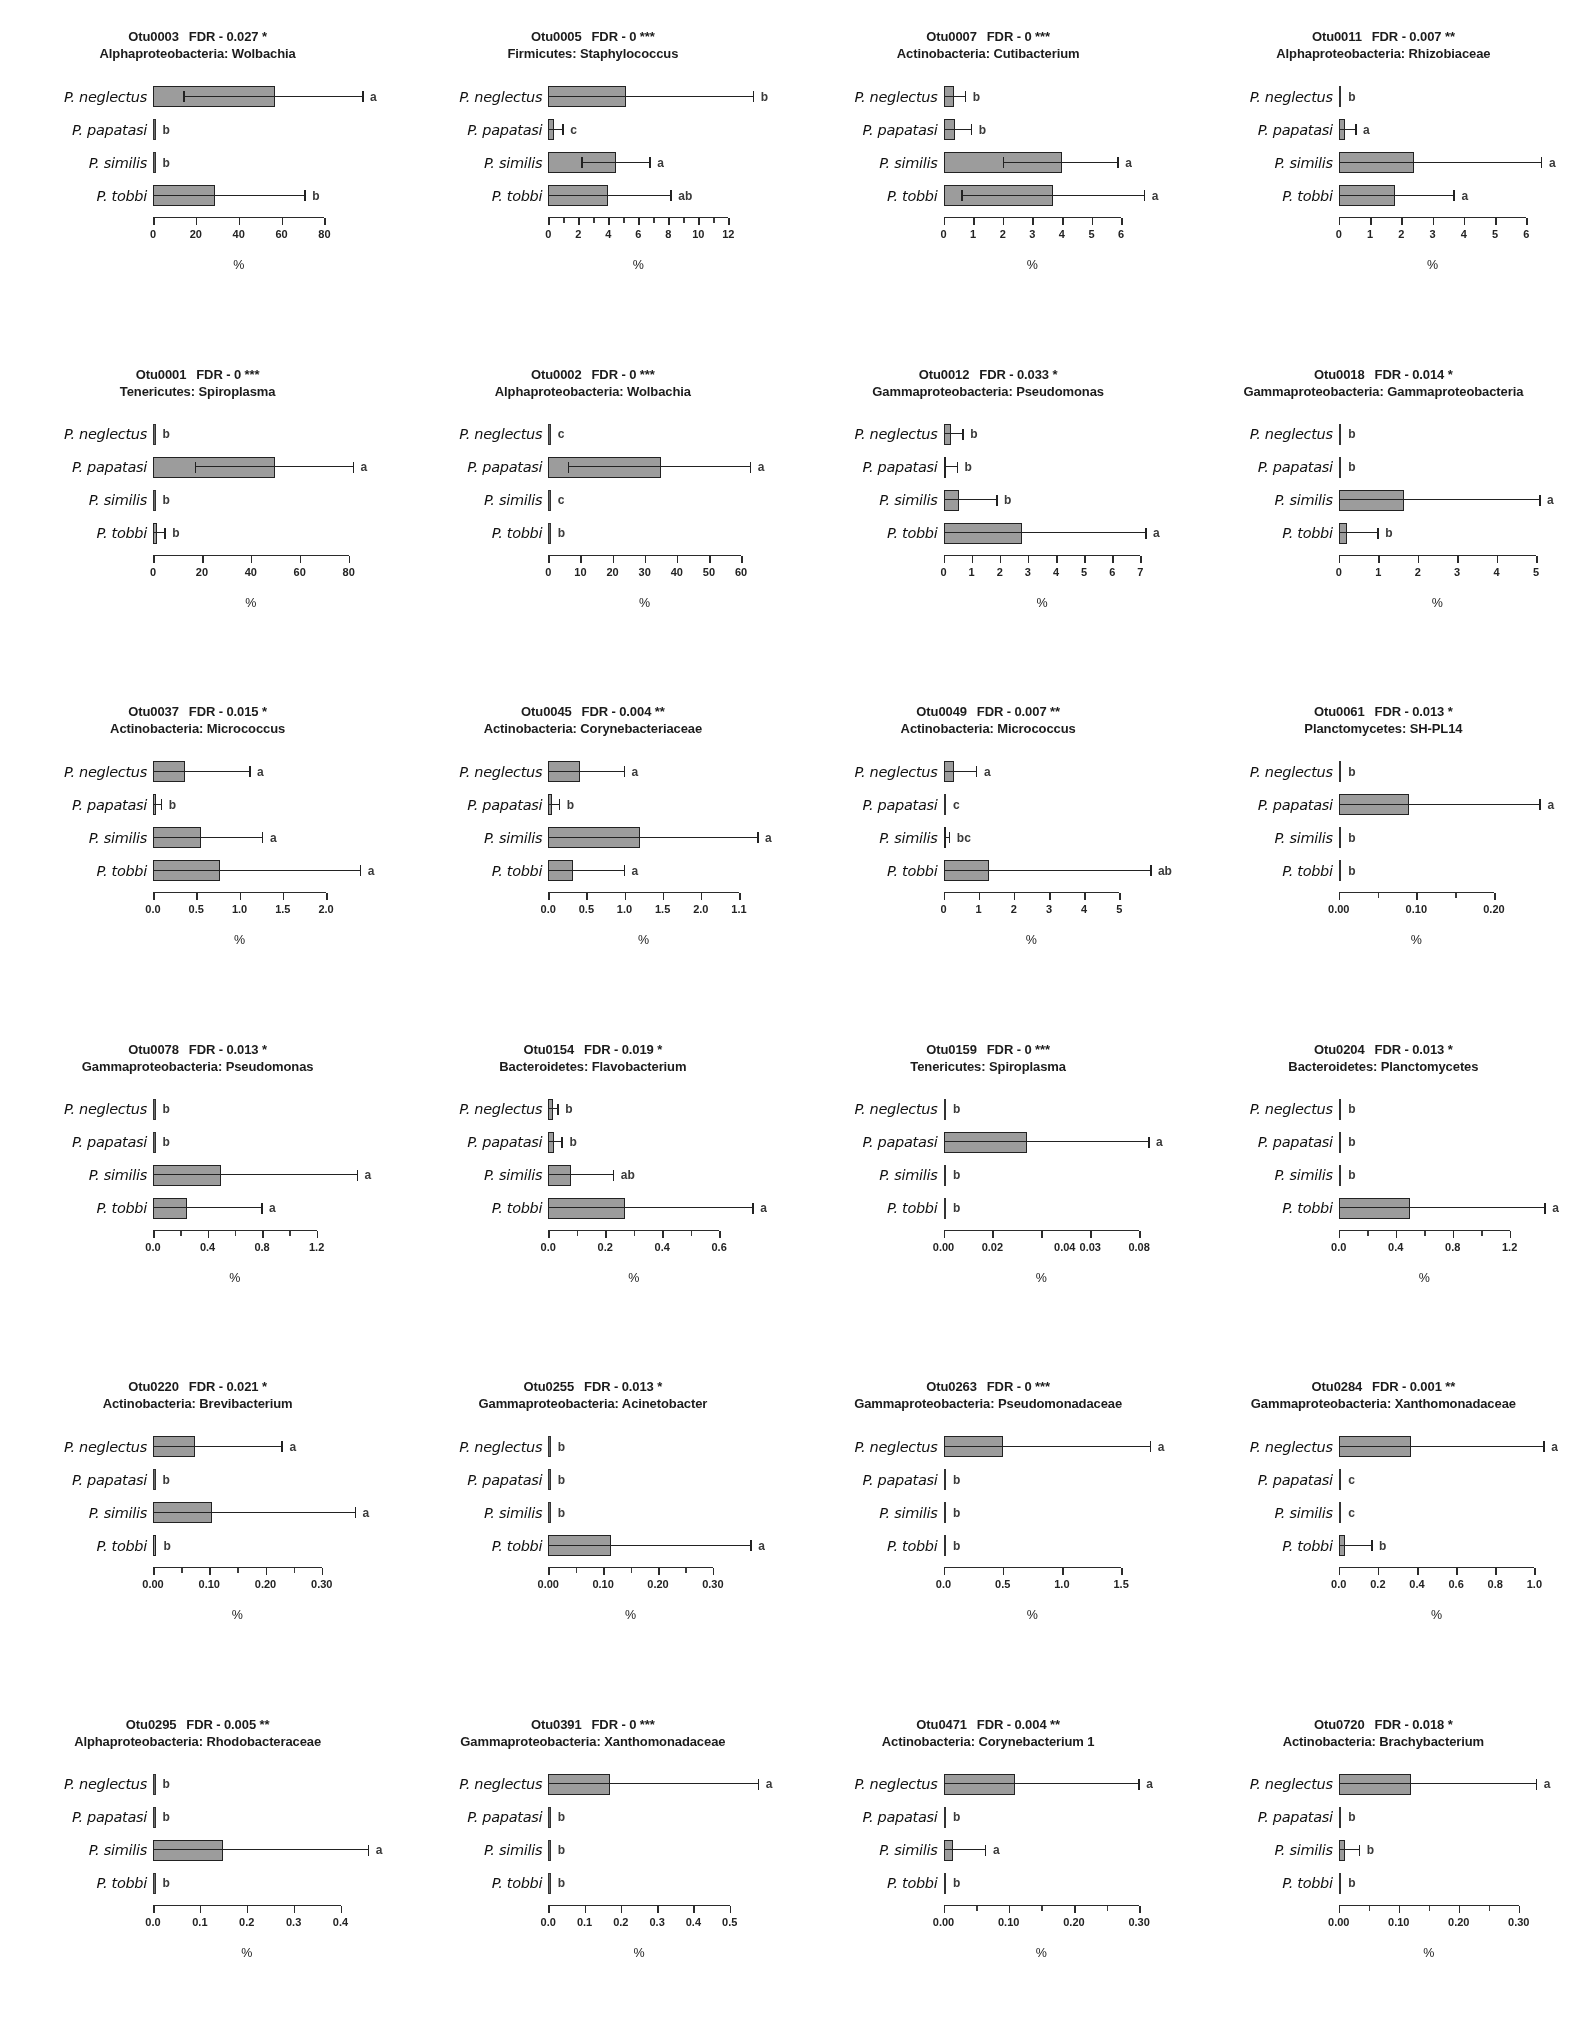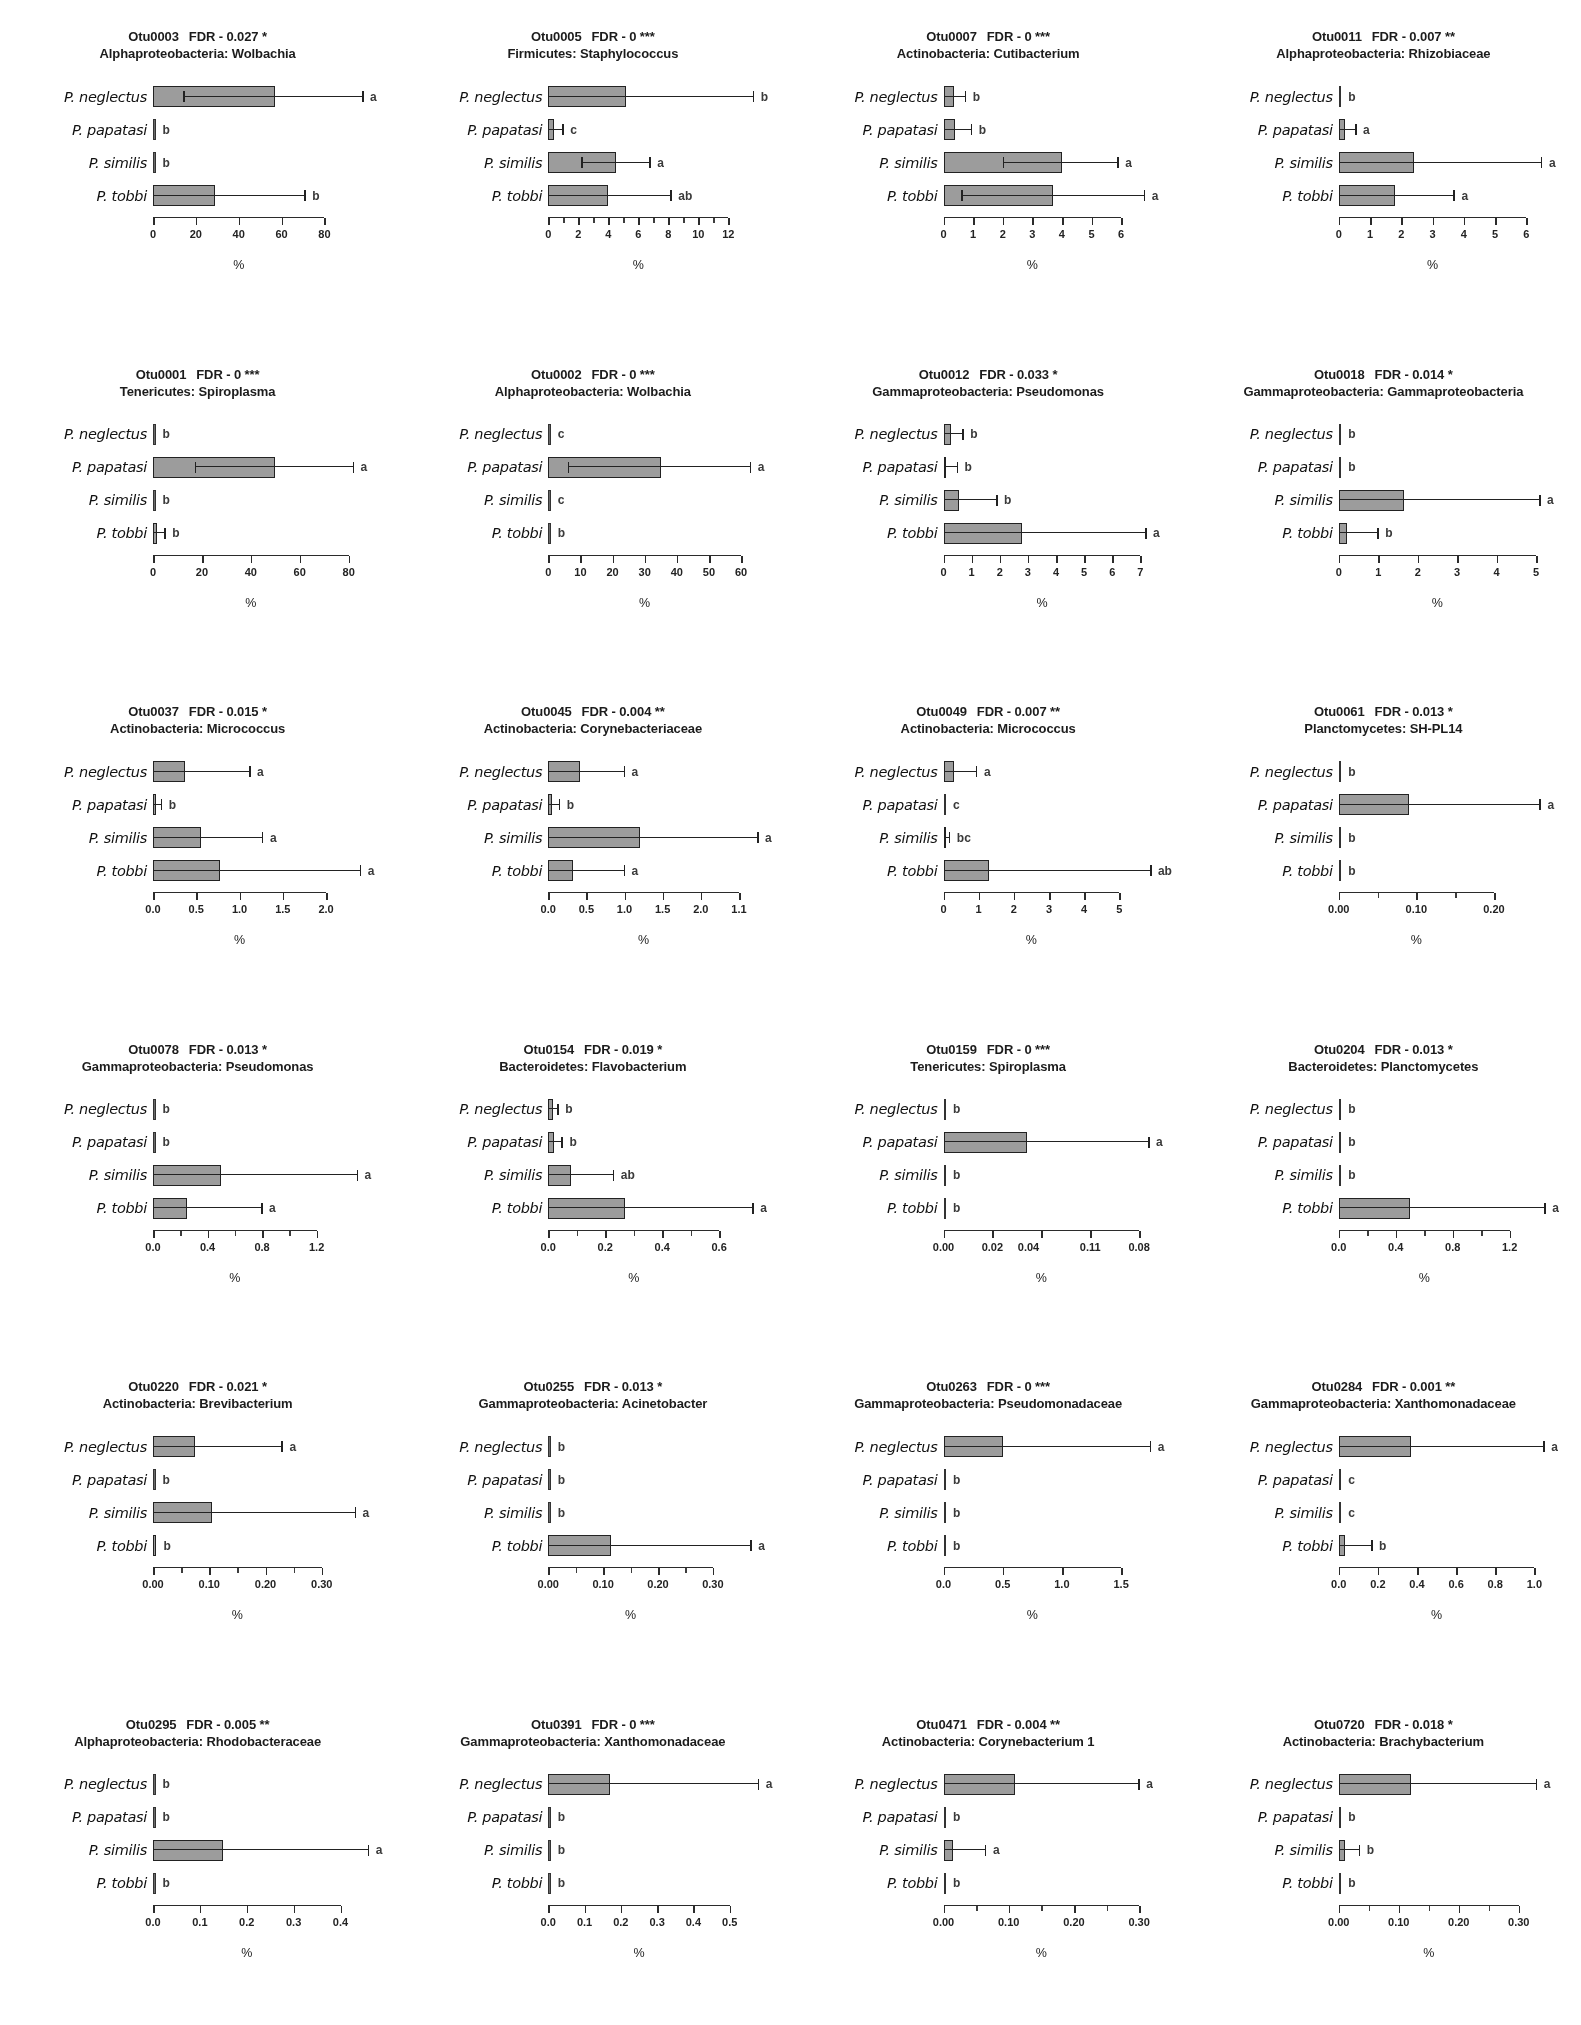--- a/index.html
+++ b/index.html
@@ -880,23 +880,23 @@
             <div class="sig" style="left: 9.6px;">b</div>
           </div>
         </div>
         <div class="paxis">
           <div class="axline" style="width: 195.652px;"></div>
           <div class="tick" style="left: 0px;"></div>
           <div class="ticklab" style="left: -22px;">0.00</div>
           <div class="tick" style="left: 48.913px;"></div>
           <div class="ticklab" style="left: 26.913px;">0.02</div>
           <div class="tick" style="left: 97.8261px;"></div>
-          <div class="ticklab" style="left: 63px;">0.04</div>
+          <div class="ticklab" style="left: 88px; text-align: right;">0.04</div>
           <div class="tick" style="left: 146.739px;"></div>
-          <div class="ticklab" style="left: 124.739px;">0.11</div>
+          <div class="ticklab" style="left: 124.739px;">0.03</div>
           <div class="tick" style="left: 195.652px;"></div>
           <div class="ticklab" style="left: 173.652px;">0.08</div>
           <div class="pctlab" style="width: 195.652px;">%</div>
         </div>
       </div>
     </div>
     <div class="panel">
       <div class="ptitle first">Otu0204  FDR - 0.013 *</div>
       <div class="ptitle">Bacteroidetes: Planctomycetes</div>
       <div class="pbody">

